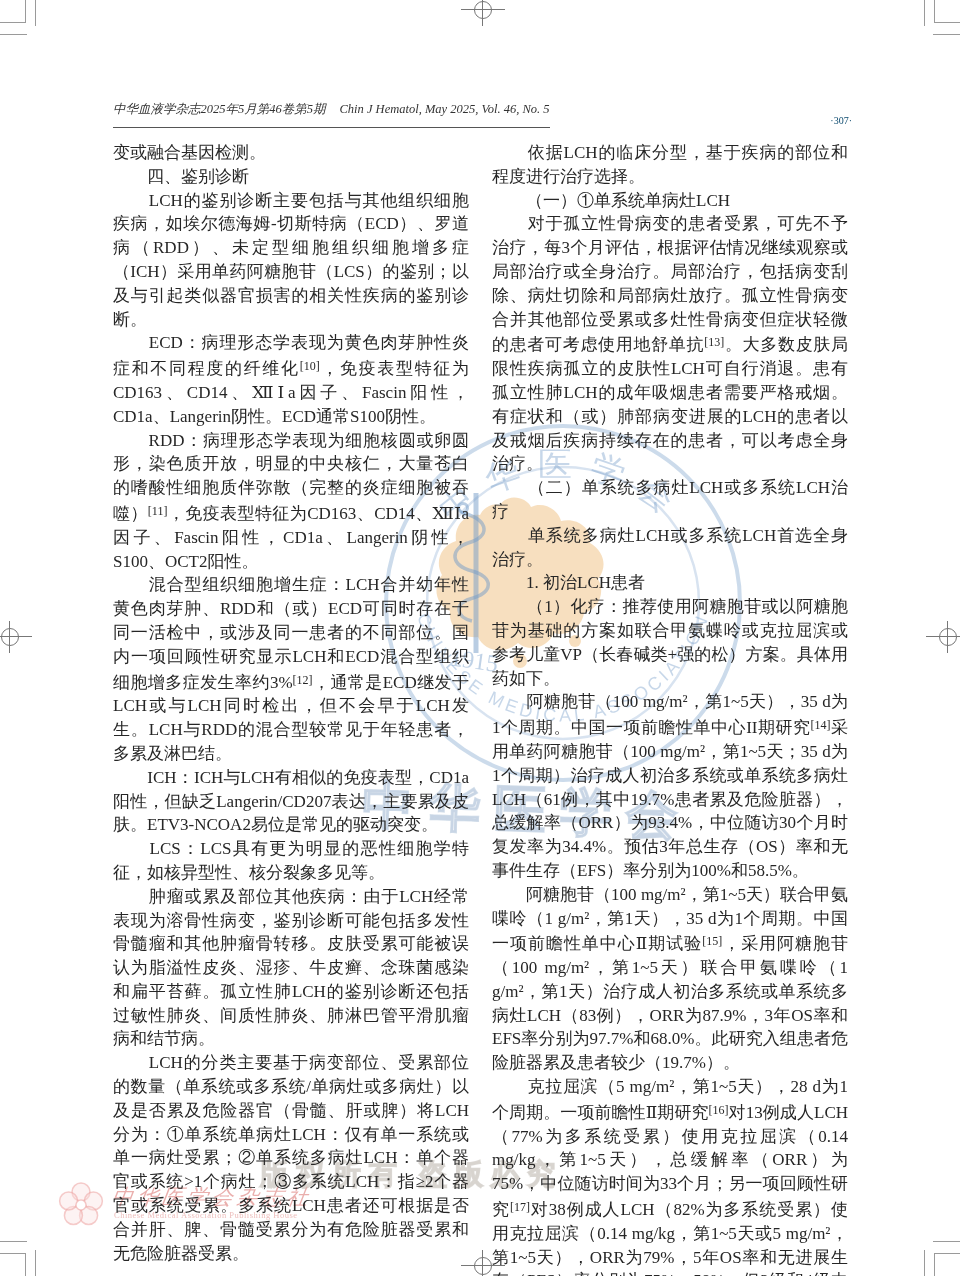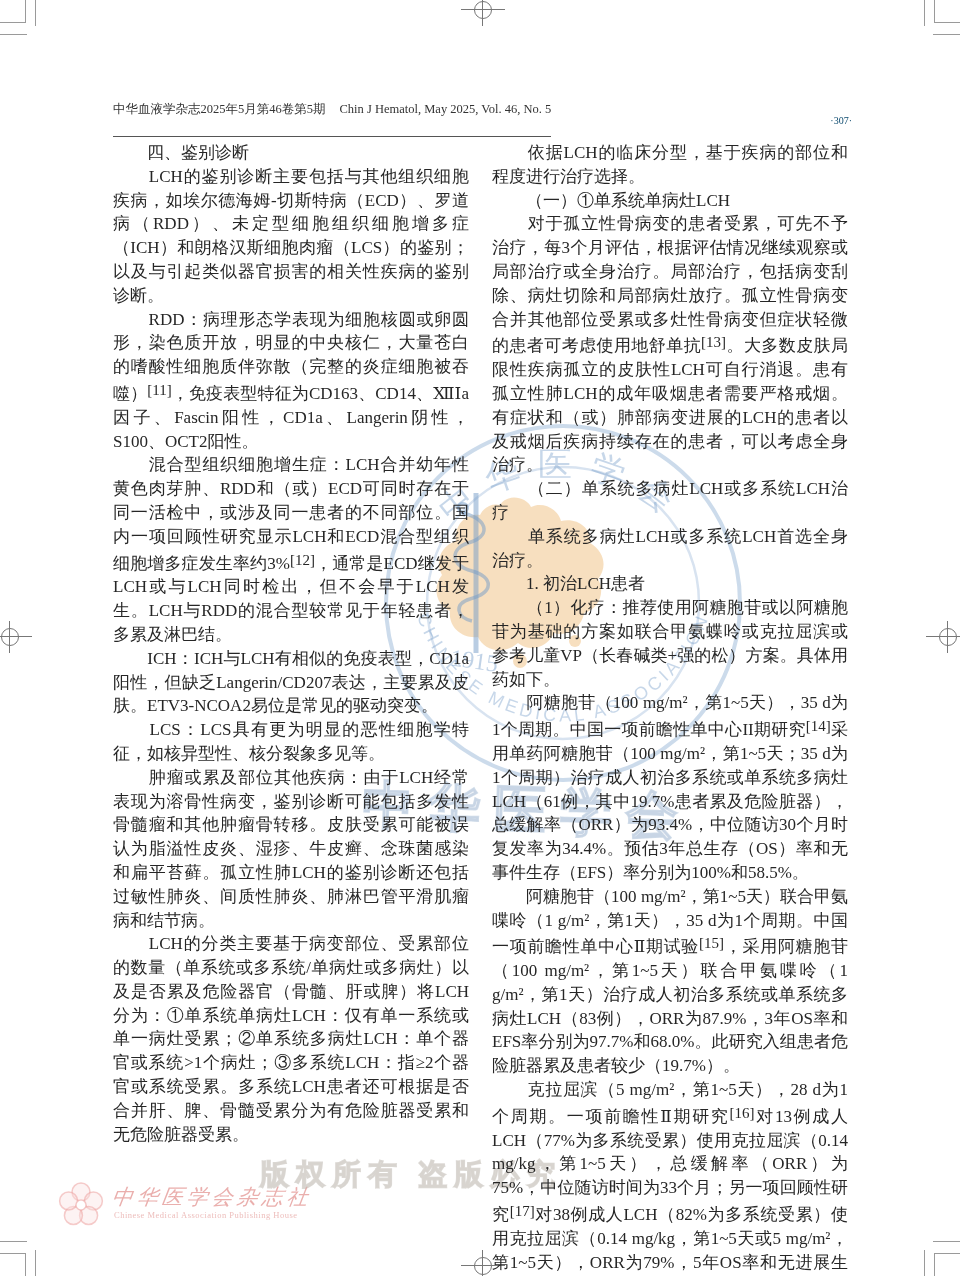--- a/index.html
+++ b/index.html
@@ -6,29 +6,29 @@
   .page{position:relative;width:960px;height:1276px;background:#ffffff;overflow:hidden;
         font-family:"Liberation Serif","DejaVu Serif",serif;color:#262626;}
   
   .mark{position:absolute;background:#9a9a9a;}
   .reg{position:absolute;width:44px;height:44px;}
   .reg .c{position:absolute;left:13px;top:13px;width:16px;height:16px;border:1.3px solid #777;border-radius:50%;}
   .reg .h{position:absolute;left:0;top:21px;width:44px;height:1.3px;background:#777;}
   .reg .v{position:absolute;left:21px;top:6px;width:1.3px;height:32px;background:#777;}
   
   .hdr{position:absolute;left:113px;top:101px;width:734px;font-size:12.5px;color:#333;}
-  .hdr .jline{display:inline-block;border-bottom:1.2px solid #555;padding-bottom:18px;}
+  .hdr .jline{display:inline-block;border-bottom:1.2px solid #555;padding-bottom:9px;font-style:italic;}
   .hdr .jen{margin-left:14px;}
   .pageno{position:absolute;right:108px;top:115px;font-size:10px;color:#0c4a6e;}
   
   .col{position:absolute;top:141px;width:356px;font-size:17px;line-height:23.8px;
        text-align:justify;z-index:2;}
   .col.left{left:113px;} .col.right{left:492px;}
   .para{margin:0;}
-  .para sup{font-size:15px;vertical-align:4px;letter-spacing:0;}
+  .para sup{font-size:12px;vertical-align:4px;letter-spacing:0;}
   
   .wm{position:absolute;z-index:1;pointer-events:none;}
   .wm-big{position:absolute;left:362px;top:776px;z-index:1;font-size:52px;font-weight:bold;
           letter-spacing:14px;color:rgba(150,175,205,0.16);
           -webkit-text-stroke:1.3px rgba(130,160,195,0.35);
           transform:rotate(2deg);white-space:nowrap;pointer-events:none;}
   
   .foot-cn{position:absolute;left:112px;top:1183px;font-size:21px;font-style:italic;
            transform:skewX(-8deg);color:rgba(228,152,150,0.78);letter-spacing:4px;white-space:nowrap;}
   .foot-en{position:absolute;left:114px;top:1210px;font-size:8.5px;color:rgba(233,172,170,0.8);
@@ -115,22 +115,24 @@
   <div class="wm-big">中华医学会</div>
 
   <div class="hdr">
     <span class="jline">
       <span>中华血液学杂志2025年5月第46卷第5期</span><span class="jen">Chin J Hematol, May 2025, Vol. 46, No. 5</span>
     </span>
   </div>
   <div class="pageno">·307·</div>
 
   <div class="col left">
+      <p class="para">变或融合基因检测。</p>
       <p class="para">　　四、鉴别诊断</p>
-      <p class="para">　　LCH的鉴别诊断主要包括与其他组织细胞疾病，如埃尔德海姆-切斯特病（ECD）、罗道病（RDD）、未定型细胞组织细胞增多症（ICH）和朗格汉斯细胞肉瘤（LCS）的鉴别；以及与引起类似器官损害的相关性疾病的鉴别诊断。</p>
+      <p class="para">　　LCH的鉴别诊断主要包括与其他组织细胞疾病，如埃尔德海姆-切斯特病（ECD）、罗道病（RDD）、未定型细胞组织细胞增多症（ICH）采用单药阿糖胞苷（LCS）的鉴别；以及与引起类似器官损害的相关性疾病的鉴别诊断。</p>
+      <p class="para">　　ECD：病理形态学表现为黄色肉芽肿性炎症和不同程度的纤维化<sup>[10]</sup>，免疫表型特征为CD163、CD14、ⅫⅠa因子、Fascin阳性，CD1a、Langerin阴性。ECD通常S100阴性。</p>
       <p class="para">　　RDD：病理形态学表现为细胞核圆或卵圆形，染色质开放，明显的中央核仁，大量苍白的嗜酸性细胞质伴弥散（完整的炎症细胞被吞噬）<sup>[11]</sup>，免疫表型特征为CD163、CD14、ⅫⅠa因子、Fascin阳性，CD1a、Langerin阴性，S100、OCT2阳性。</p>
       <p class="para">　　混合型组织细胞增生症：LCH合并幼年性黄色肉芽肿、RDD和（或）ECD可同时存在于同一活检中，或涉及同一患者的不同部位。国内一项回顾性研究显示LCH和ECD混合型组织细胞增多症发生率约3%<sup>[12]</sup>，通常是ECD继发于LCH或与LCH同时检出，但不会早于LCH发生。LCH与RDD的混合型较常见于年轻患者，多累及淋巴结。</p>
       <p class="para">　　ICH：ICH与LCH有相似的免疫表型，CD1a阳性，但缺乏Langerin/CD207表达，主要累及皮肤。ETV3-NCOA2易位是常见的驱动突变。</p>
       <p class="para">　　LCS：LCS具有更为明显的恶性细胞学特征，如核异型性、核分裂象多见等。</p>
       <p class="para">　　肿瘤或累及部位其他疾病：由于LCH经常表现为溶骨性病变，鉴别诊断可能包括多发性骨髓瘤和其他肿瘤骨转移。皮肤受累可能被误认为脂溢性皮炎、湿疹、牛皮癣、念珠菌感染和扁平苔藓。孤立性肺LCH的鉴别诊断还包括过敏性肺炎、间质性肺炎、肺淋巴管平滑肌瘤病和结节病。</p>
       <p class="para">　　LCH的分类主要基于病变部位、受累部位的数量（单系统或多系统/单病灶或多病灶）以及是否累及危险器官（骨髓、肝或脾）将LCH分为：①单系统单病灶LCH：仅有单一系统或单一病灶受累；②单系统多病灶LCH：单个器官或系统&gt;1个病灶；③多系统LCH：指≥2个器官或系统受累。多系统LCH患者还可根据是否合并肝、脾、骨髓受累分为有危险脏器受累和无危险脏器受累。</p>
     </div>
   <div class="col right">
       <p class="para">　　依据LCH的临床分型，基于疾病的部位和程度进行治疗选择。</p>
       <p class="para">　　（一）①单系统单病灶LCH</p>

